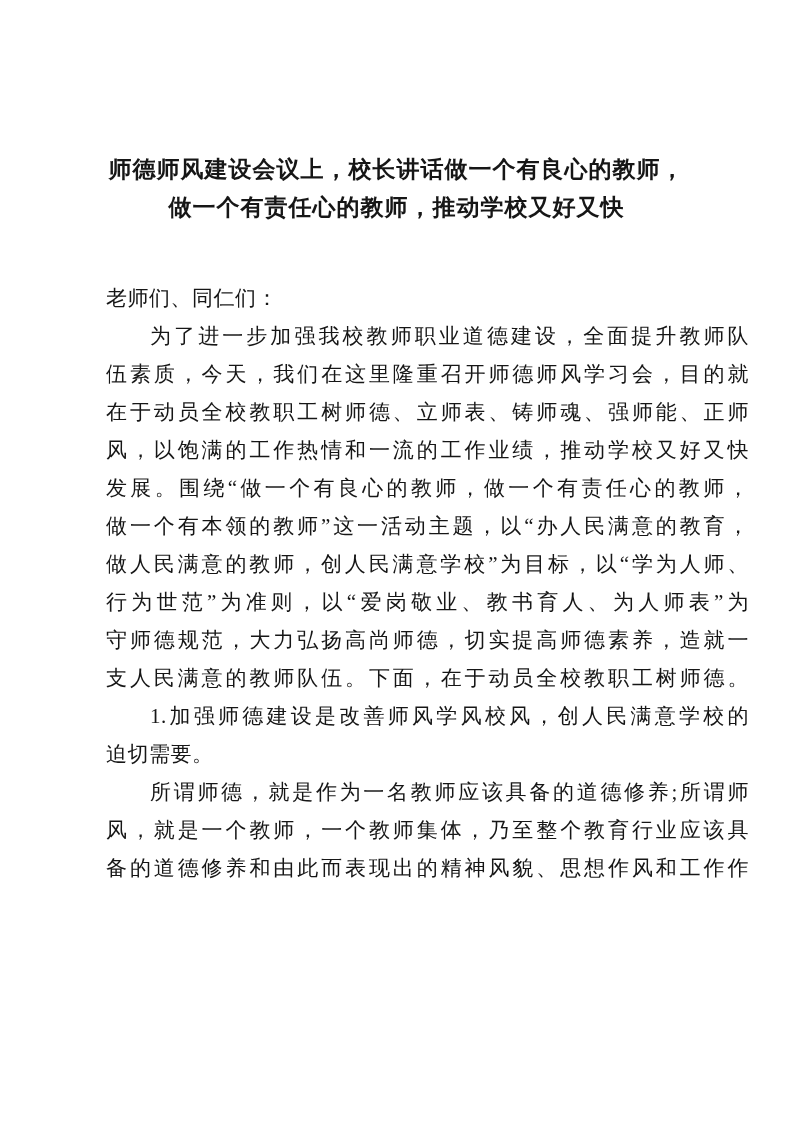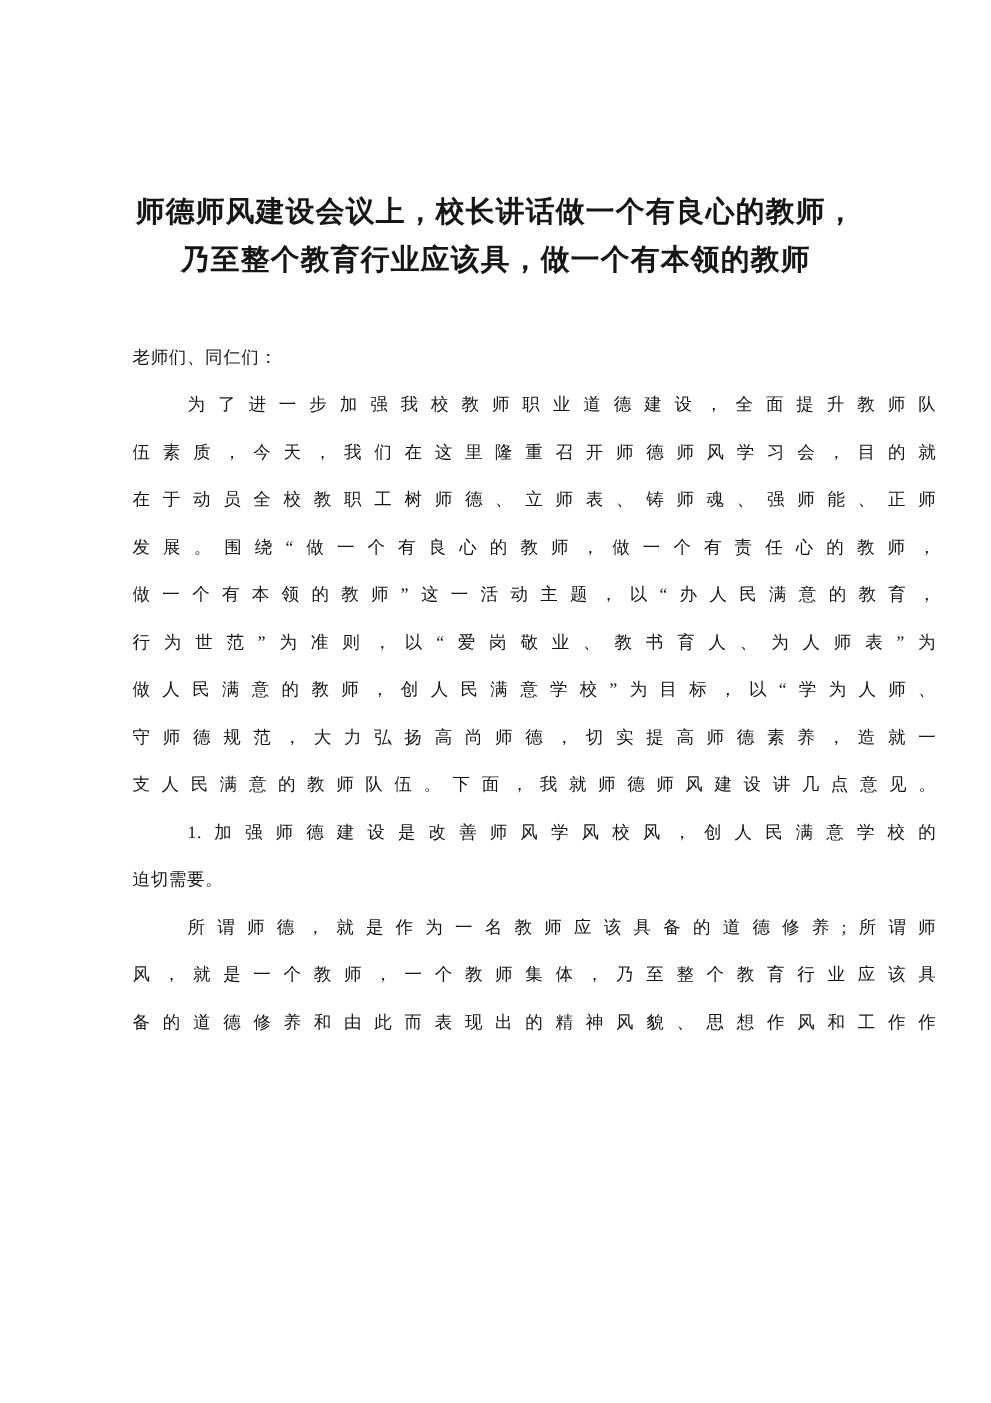--- a/index.html
+++ b/index.html
@@ -18,56 +18,57 @@
     margin-top: 151px;
     padding: 0 90px;
     text-align: center;
     font-size: 23px;
     font-weight: bold;
     line-height: 38px;
     letter-spacing: 1px;
   }
   .title .title-line { display: block; }
   .doc-body {
-    margin-top: 41px;
+    margin-top: 52px;
     padding-left: 106px;
     padding-right: 44px;
-    font-size: 14px;
+    font-size: 21px;
     line-height: 38px;
     letter-spacing: 0.5px;
   }
   .line {
     text-align: left;
     white-space: normal;
   }
   .line.justify {
     text-align: justify;
     text-align-last: justify;
     text-justify: inter-character;
   }
   .line.indent { text-indent: 44px; }
 </style>
 </head>
 <body>
 
 <div class="page">
   <h1 class="title">
     <span class="title-line">师德师风建设会议上，校长讲话做一个有良心的教师，</span>
-    <span class="title-line">乃至整个教育行业应该具，做一个有本领的教师</span>
+    <span class="title-line">做一个有责任心的教师，推动学校又好又快</span>
   </h1>
   <div class="doc-body">
       <div class="line">老师们、同仁们：</div>
       <div class="line justify indent">为了进一步加强我校教师职业道德建设，全面提升教师队</div>
       <div class="line justify">伍素质，今天，我们在这里隆重召开师德师风学习会，目的就</div>
       <div class="line justify">在于动员全校教职工树师德、立师表、铸师魂、强师能、正师</div>
+      <div class="line justify">风，以饱满的工作热情和一流的工作业绩，推动学校又好又快</div>
       <div class="line justify">发展。围绕“做一个有良心的教师，做一个有责任心的教师，</div>
       <div class="line justify">做一个有本领的教师”这一活动主题，以“办人民满意的教育，</div>
+      <div class="line justify">做人民满意的教师，创人民满意学校”为目标，以“学为人师、</div>
       <div class="line justify">行为世范”为准则，以“爱岗敬业、教书育人、为人师表”为</div>
-      <div class="line justify">做人民满意的教师，创人民满意学校”为目标，以“学为人师、</div>
       <div class="line justify">守师德规范，大力弘扬高尚师德，切实提高师德素养，造就一</div>
-      <div class="line justify">支人民满意的教师队伍。下面，我就师德师风建设讲几点意见。</div>
+      <div class="line justify">支人民满意的教师队伍。下面，在于动员全校教职工树师德。</div>
       <div class="line justify indent">1.加强师德建设是改善师风学风校风，创人民满意学校的</div>
       <div class="line">迫切需要。</div>
       <div class="line justify indent">所谓师德，就是作为一名教师应该具备的道德修养;所谓师</div>
       <div class="line justify">风，就是一个教师，一个教师集体，乃至整个教育行业应该具</div>
       <div class="line justify">备的道德修养和由此而表现出的精神风貌、思想作风和工作作</div>
     </div>
 </div>
 
 </body></html>

